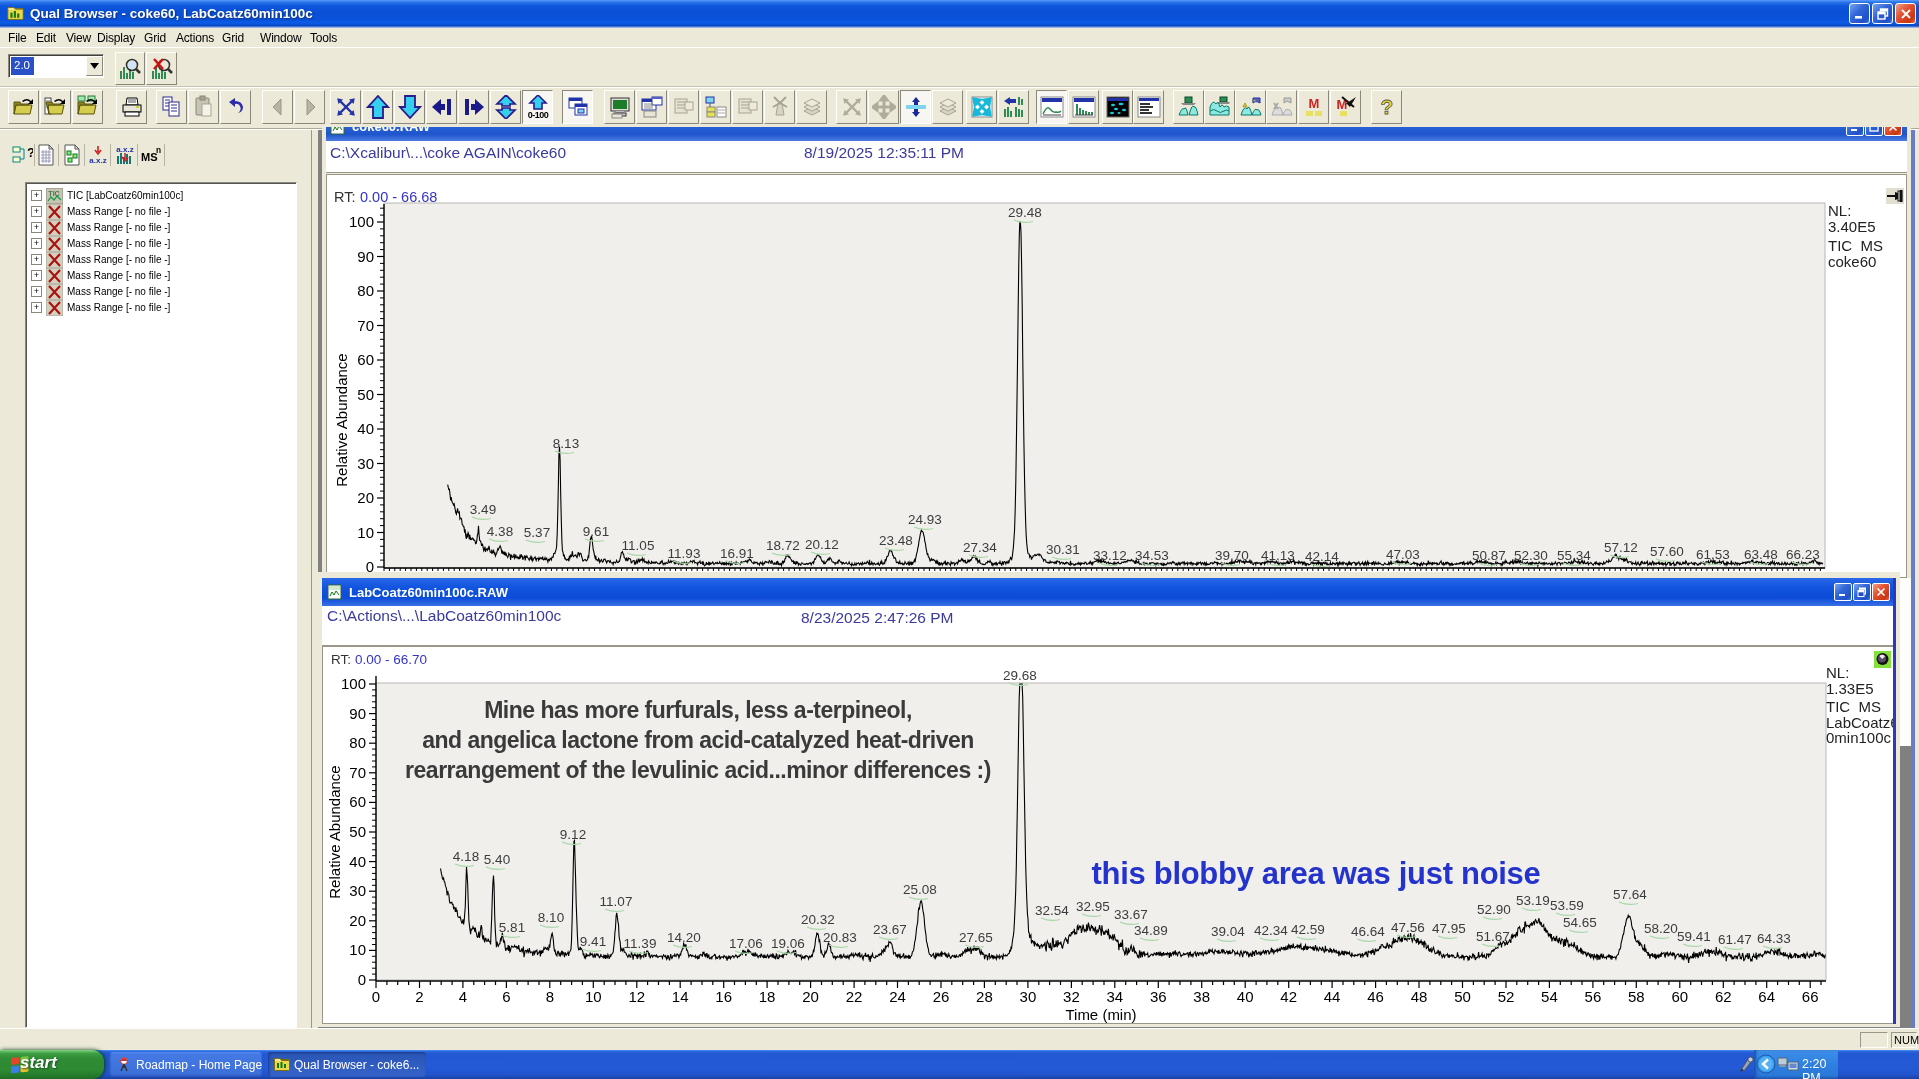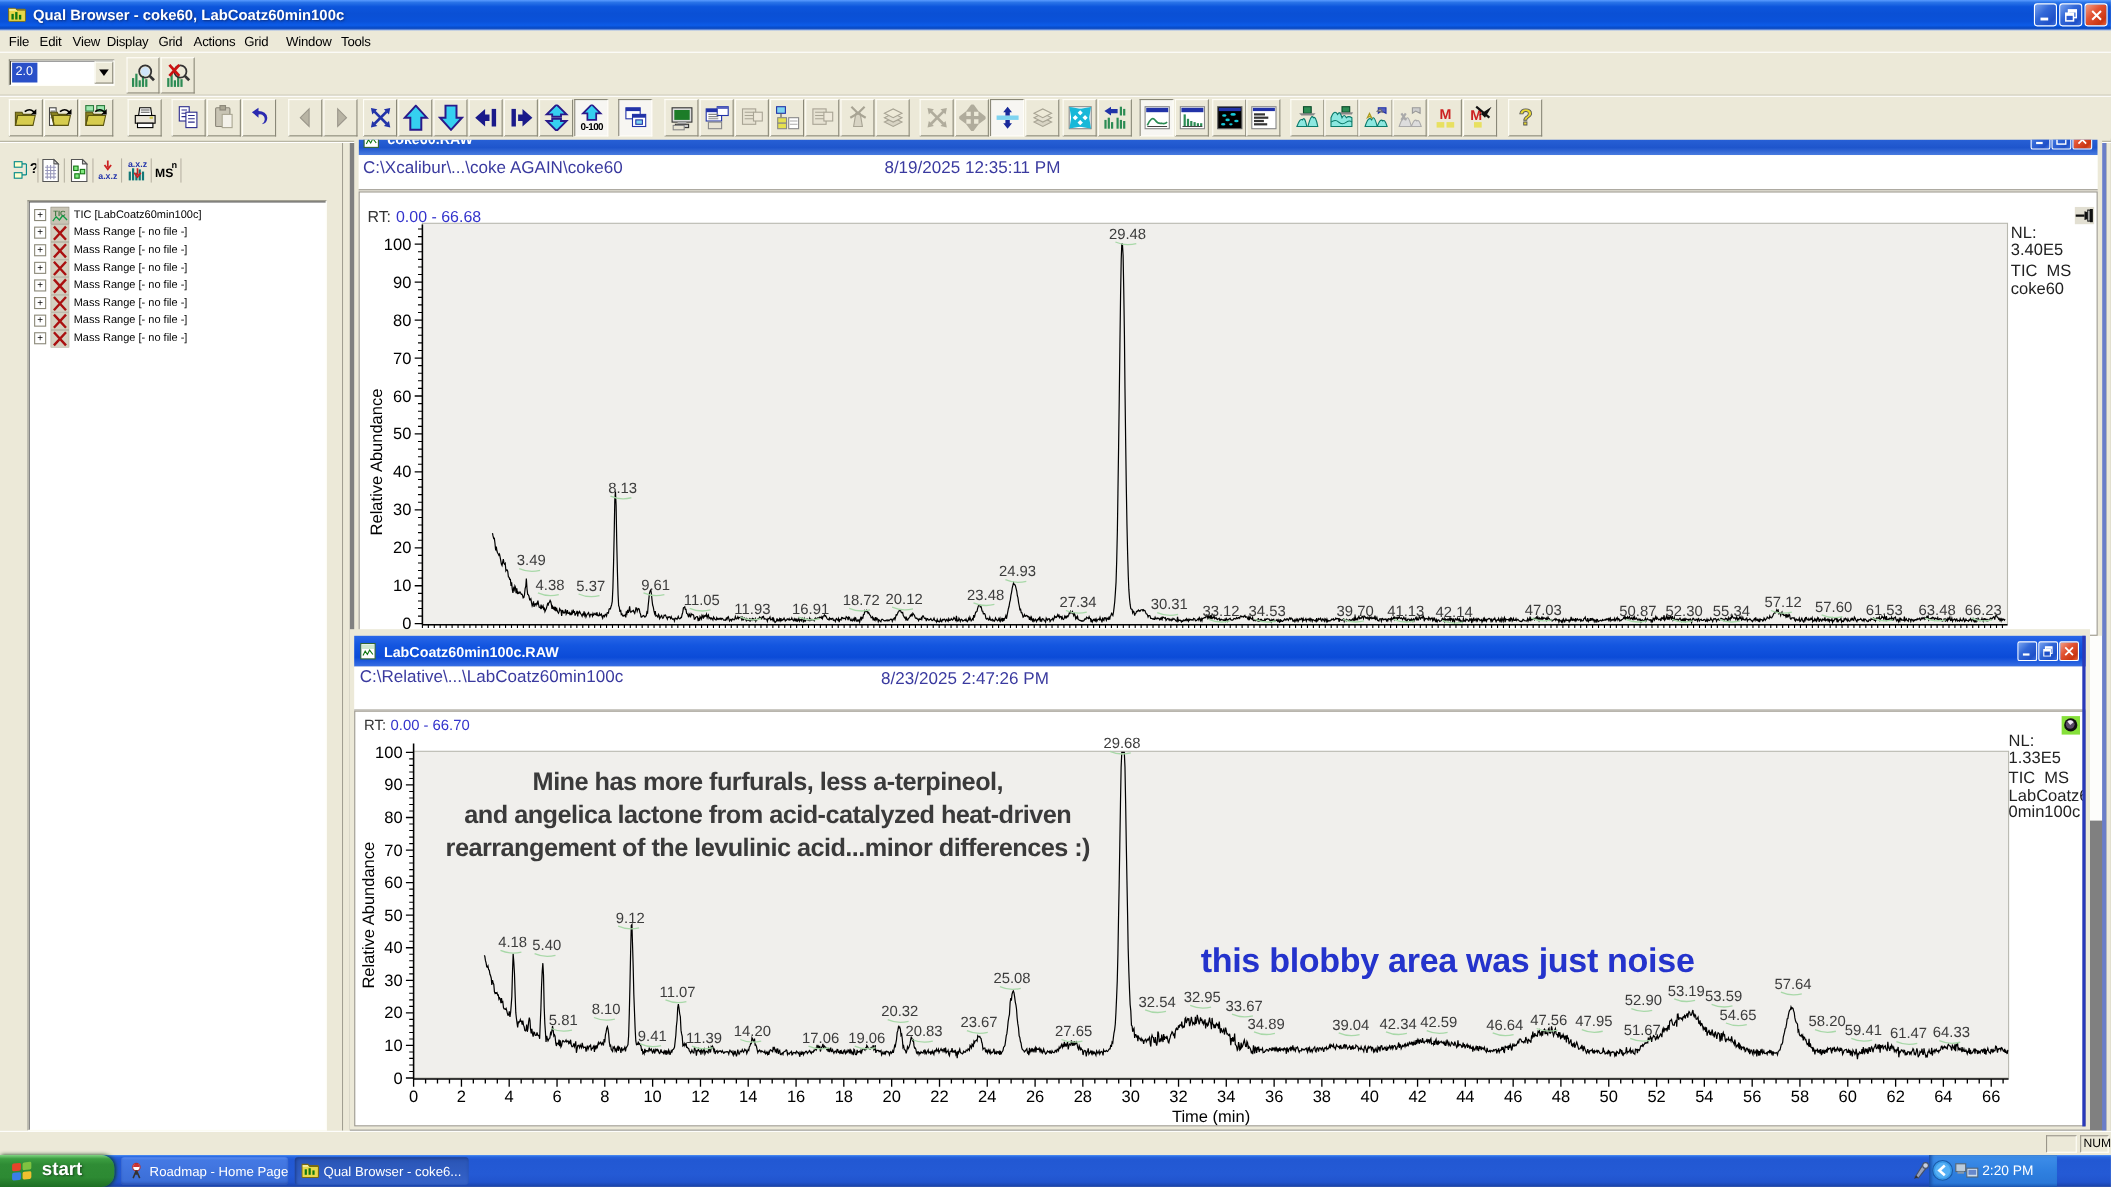--- a/index.html
+++ b/index.html
@@ -1045,21 +1045,21 @@
         <rect x="1" y="3.5" width="6" height="1.8" fill="#fff"></rect>
       </svg>
     </div>
 <div class="mdibtn redbtn" style="left:1550px;top:5px">
       <svg width="10" height="10" viewBox="0 0 10 10">
         <path d="M1.5 1.5 L8.5 8.5 M8.5 1.5 L1.5 8.5" stroke="#fff" stroke-width="1.6"></path>
       </svg>
     </div>
 </div>
 <div class="abs" style="left:322px;top:606px;width:1574px;height:40px;background:#fff;border-bottom:1px solid #9a968a"></div>
-<span class="abs" style="left:327px;top:607px;font-size:15.5px;color:#3a3a9f">C:\Relative\...\LabCoatz60min100c</span>
+<span class="abs" style="left:327px;top:607px;font-size:15.5px;color:#3a3a9f">C:\Actions\...\LabCoatz60min100c</span>
 <span class="abs" style="left:801px;top:609px;font-size:15.5px;color:#3a3a9f">8/23/2025 2:47:26 PM</span>
 <div class="abs" style="left:322px;top:646px;width:1574px;height:378px;background:#fff;border:1px solid #9a968a"></div>
 <svg class="abs" style="left:323px;top:647px" width="1572" height="376" viewBox="0 0 1572 376">
     <rect x="53.0" y="36.0" width="1450" height="297" fill="#f0efec" stroke="#b8b8b0"></rect>
     <text x="8" y="17" font-size="13.5" fill="#333">RT:</text>
     <text x="32" y="17" font-size="13.5" fill="#3333cc">0.00 - 66.70</text>
     <line x1="53.0" y1="29.0" x2="53.0" y2="334.0" stroke="#000" stroke-width="1.4"></line>
 <line x1="46.0" y1="333.0" x2="53.0" y2="333.0" stroke="#000" stroke-width="1.2"></line>
 <text x="43.0" y="338.0" font-size="15" fill="#000" text-anchor="end">0</text>
 <line x1="49.0" y1="327.1" x2="53.0" y2="327.1" stroke="#000" stroke-width="1"></line>
@@ -1392,21 +1392,21 @@
 <div class="abs" style="left:0;top:1050px;width:1919px;height:29px;background:linear-gradient(180deg,#4f91f5 0%,#2663dd 6%,#2258d3 15%,#245ad5 60%,#2154cd 85%,#1941a5 100%)">
 <div class="abs" style="left:0;top:0;width:104px;height:29px;border-radius:0 12px 12px 0;background:linear-gradient(180deg,#7fd381 0%,#3c9e41 12%,#2f8c35 30%,#2d8a33 70%,#1e6f24 100%);box-shadow:1px 0 4px #0a3a10">
  <svg class="abs" style="left:10px;top:5px" width="20" height="20" viewBox="0 0 20 20">
         <g transform="skewY(-6)">
           <rect x="1" y="3" width="8" height="7" rx="1.5" fill="#e8442a"></rect>
           <rect x="10.5" y="3" width="8" height="7" rx="1.5" fill="#7fc241"></rect>
           <rect x="1" y="11.5" width="8" height="7" rx="1.5" fill="#3a7fe8"></rect>
           <rect x="10.5" y="11.5" width="8" height="7" rx="1.5" fill="#f0c030"></rect>
         </g>
       </svg>
- <span class="abs" style="left:38px;top:3px;font-size:17px;font-weight:bold;color:#fff;text-shadow:1px 1px 2px #1a4a1e">start</span>
+ <span class="abs" style="left:20px;top:3px;font-size:17px;font-weight:bold;font-style:italic;color:#fff;text-shadow:1px 1px 2px #1a4a1e">start</span>
 </div>
 <div class="abs" style="left:110px;top:2px;width:152px;height:25px;border-radius:3px;overflow:hidden;background:linear-gradient(180deg,#5a8ef2 0%,#4479e4 10%,#3c6fd8 85%,#3464cc 100%);box-shadow:inset 0 -1px 2px #2a50b0">
  <svg class="abs" style="left:6px;top:4px" width="16" height="16" viewBox="0 0 16 16">
         <circle cx="8" cy="5" r="3.4" fill="#fff" stroke="#b03030"></circle>
         <path d="M5 5 A3 3 0 0 1 11 5 Z" fill="#cc3333"></path>
         <path d="M8 8 L5 15 M8 8 L11 15 M8 8 L8 12" stroke="#333" stroke-width="1.4"></path>
       </svg>
  <span class="abs" style="left:26px;top:6px;font-size:12px;color:#fff;white-space:nowrap">Roadmap - Home Page</span>
 </div>
 <div class="abs" style="left:268px;top:2px;width:158px;height:25px;border-radius:3px;overflow:hidden;background:linear-gradient(180deg,#2a55b4 0%,#2f5cc0 50%,#3563ca 100%);box-shadow:inset 1px 1px 3px #1a3a88">
@@ -1436,21 +1436,21 @@
     </svg>
 <svg class="abs" style="left:1783px;top:4px" width="19" height="19" viewBox="0 0 19 19">
       <rect x="1" y="1" width="15" height="17" rx="2" fill="#f0ead0" stroke="#caa"></rect>
       <text x="8" y="14" font-size="13" font-weight="bold" fill="#222" text-anchor="middle">?</text>
     </svg>
 <svg class="abs" style="left:1806px;top:5px" width="16" height="17" viewBox="0 0 16 17">
       <rect x="4" y="1" width="10" height="7" fill="none" stroke="#fff" stroke-width="1.3"></rect>
       <rect x="1" y="5" width="10" height="7" fill="#2258d3" stroke="#fff" stroke-width="1.3"></rect>
       <path d="M8 16 L4 12.5 L12 12.5 Z" fill="#fff"></path>
     </svg>
-<div class="abs" style="left:1754px;top:0;width:116px;height:29px;background:linear-gradient(180deg,#5aa8f5 0%,#3c8ce8 8%,#2f80e0 50%,#2a78d8 88%,#1e5eb8 100%);box-shadow:inset 2px 0 3px #1a50a8">
+<div class="abs" style="left:1754px;top:0;width:84px;height:29px;background:linear-gradient(180deg,#5aa8f5 0%,#3c8ce8 8%,#2f80e0 50%,#2a78d8 88%,#1e5eb8 100%);box-shadow:inset 2px 0 3px #1a50a8">
  <svg class="abs" style="left:2px;top:4px" width="20" height="20" viewBox="0 0 20 20">
         <circle cx="10" cy="10" r="9" fill="#3a9ae8" stroke="#1a5aa8"></circle>
         <circle cx="10" cy="10" r="7" fill="#55b0f5"></circle>
         <path d="M12 5.5 L7 10 L12 14.5" stroke="#fff" stroke-width="2.4" fill="none"></path>
       </svg>
  <svg class="abs" style="left:23px;top:4px" width="22" height="20" viewBox="0 0 22 20">
         <rect x="1" y="4" width="9" height="7" fill="#bcd" stroke="#567"></rect>
         <rect x="2.5" y="11" width="6" height="2" fill="#89a"></rect>
         <rect x="11" y="8" width="10" height="8" fill="#cde" stroke="#567"></rect>
         <rect x="12.5" y="9.5" width="7" height="4.5" fill="#68c"></rect>

